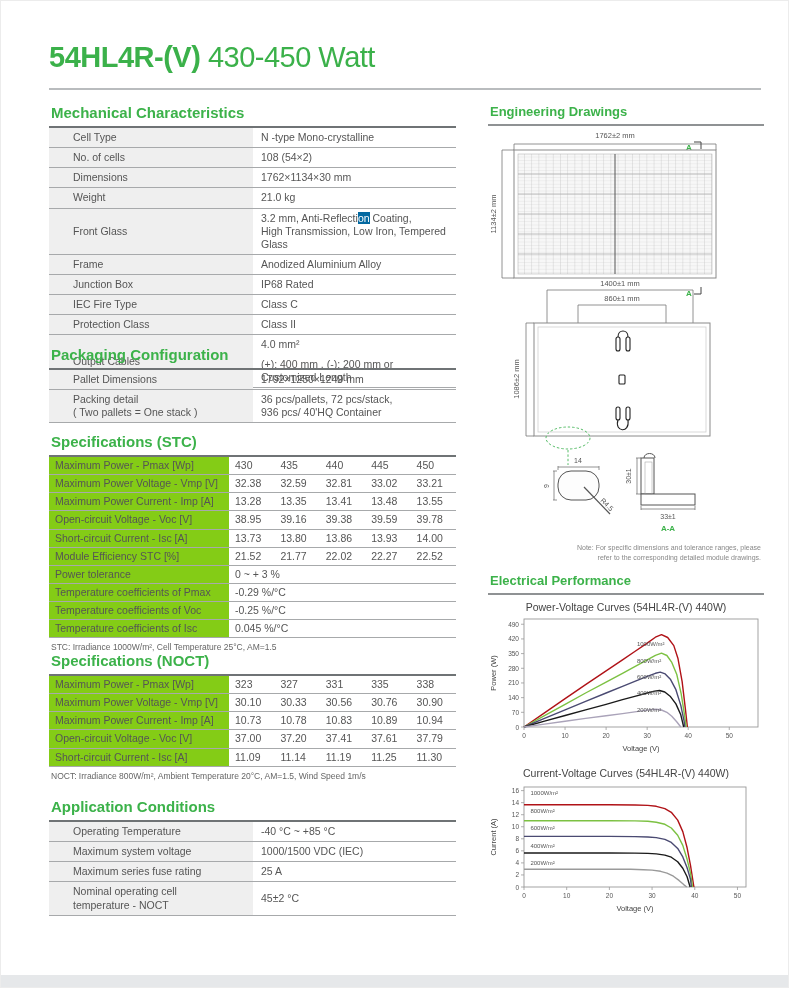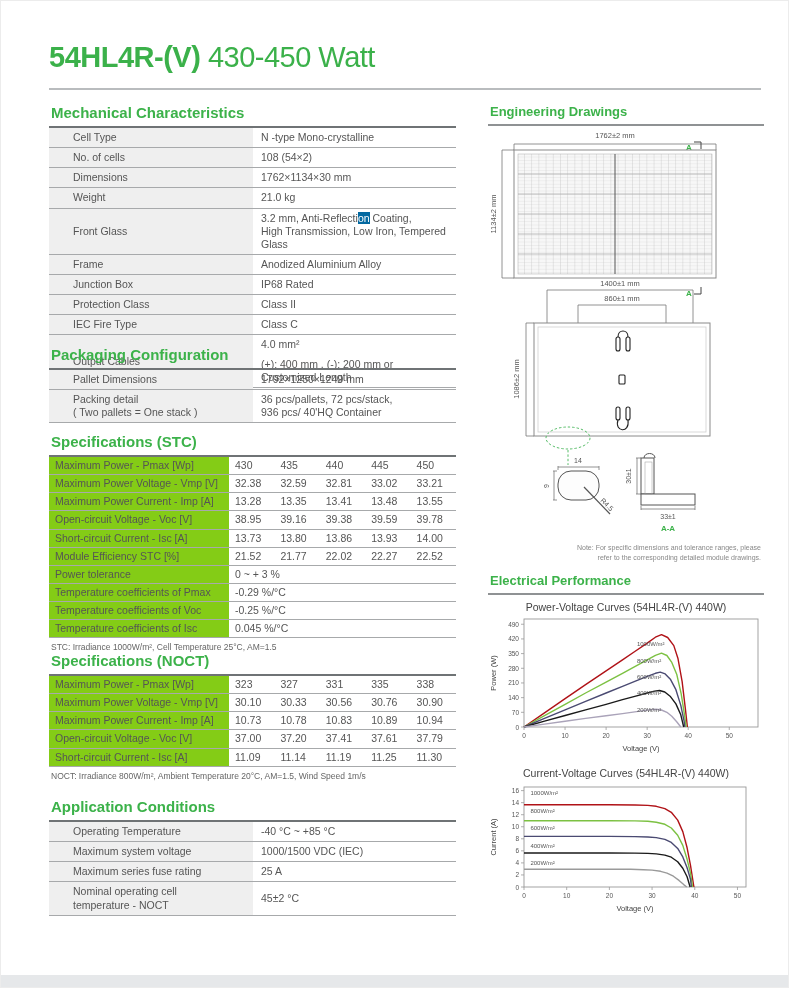--- a/index.html
+++ b/index.html
@@ -78,26 +78,26 @@
           </tr>
       <tr>
         <td class="k">Frame</td>
         <td class="v">Anodized Aluminium Alloy</td>
           </tr>
       <tr>
         <td class="k">Junction Box</td>
         <td class="v">IP68 Rated</td>
           </tr>
       <tr>
+        <td class="k">IEC Fire Type</td>
+        <td class="v">Class C</td>
+          </tr>
+      <tr>
         <td class="k">Protection Class</td>
         <td class="v">Class II</td>
-          </tr>
-      <tr>
-        <td class="k">IEC Fire Type</td>
-        <td class="v">Class C</td>
           </tr>
       <tr>
         <td class="k">Output Cables</td>
         <td class="v">
           <div>4.0 mm²</div>
           <div class="cable-gap">(+): 400 mm , (-): 200 mm or Customized Length</div>
         </td>
           </tr>
     </tbody>
       </table>

